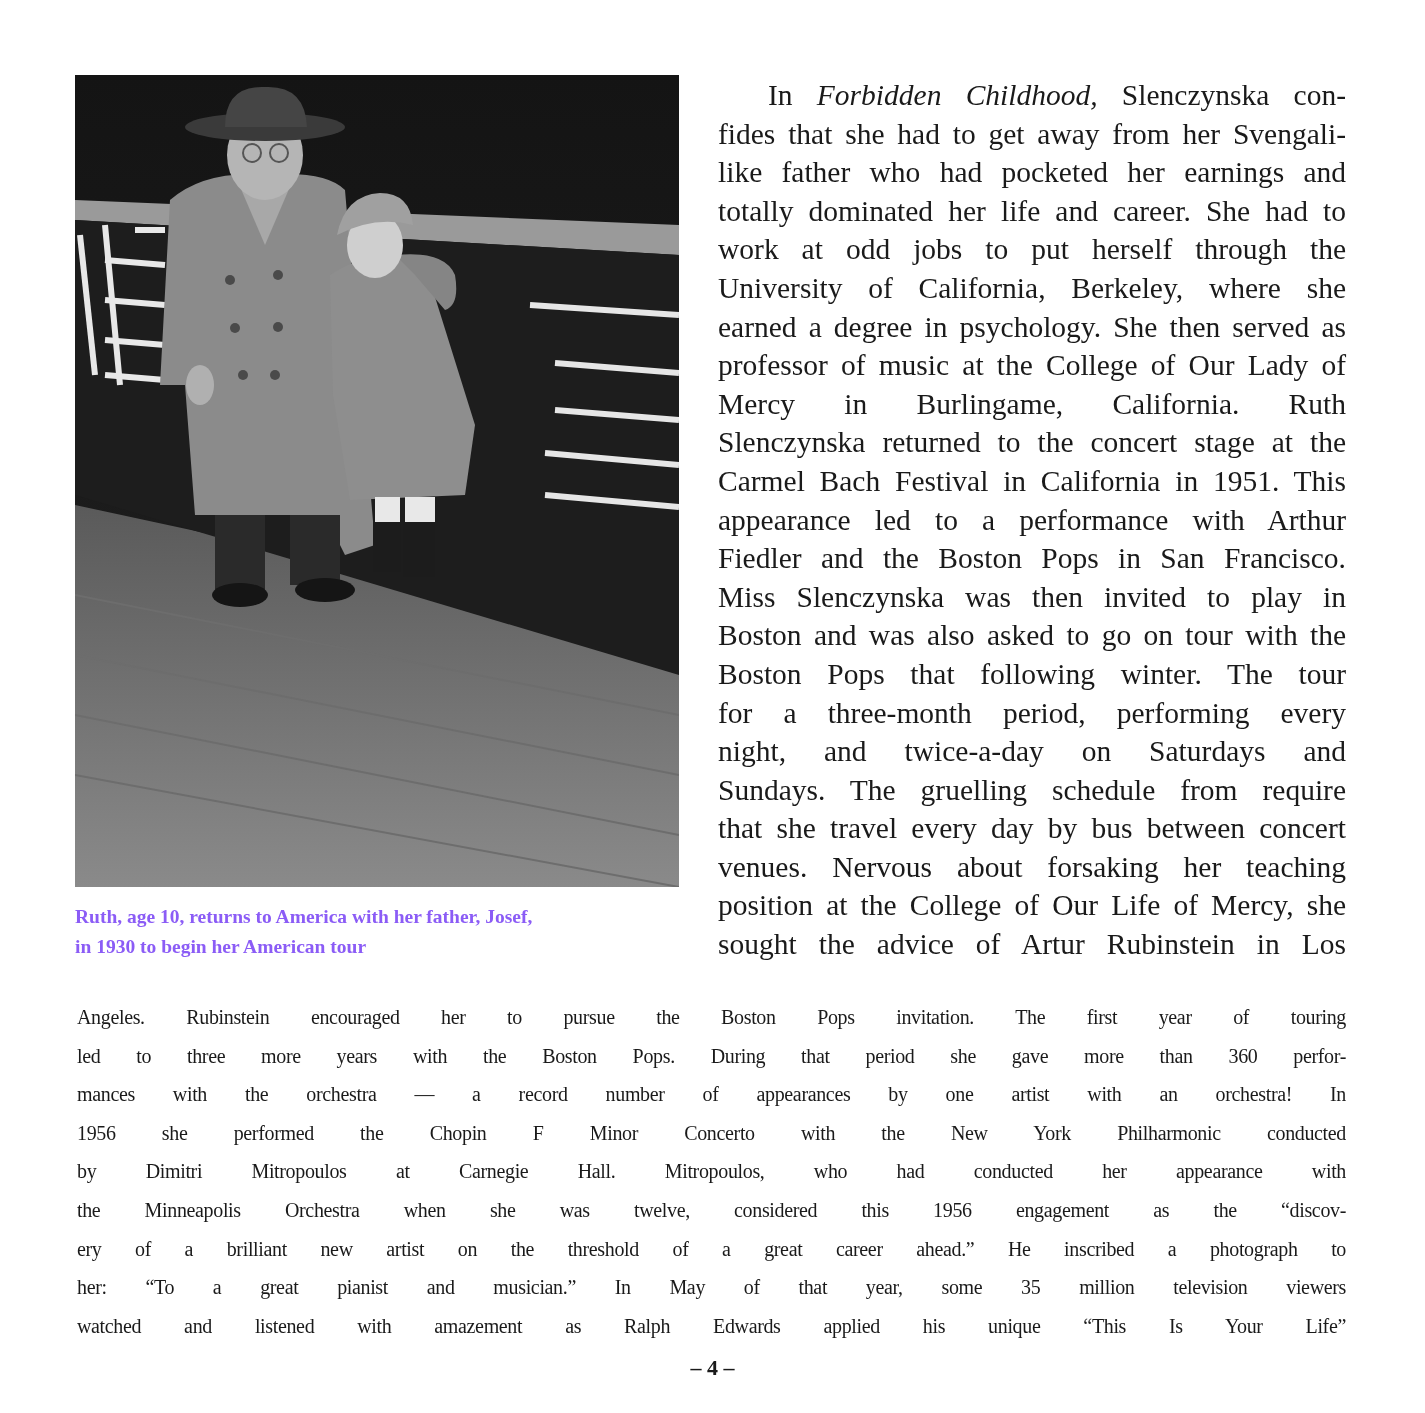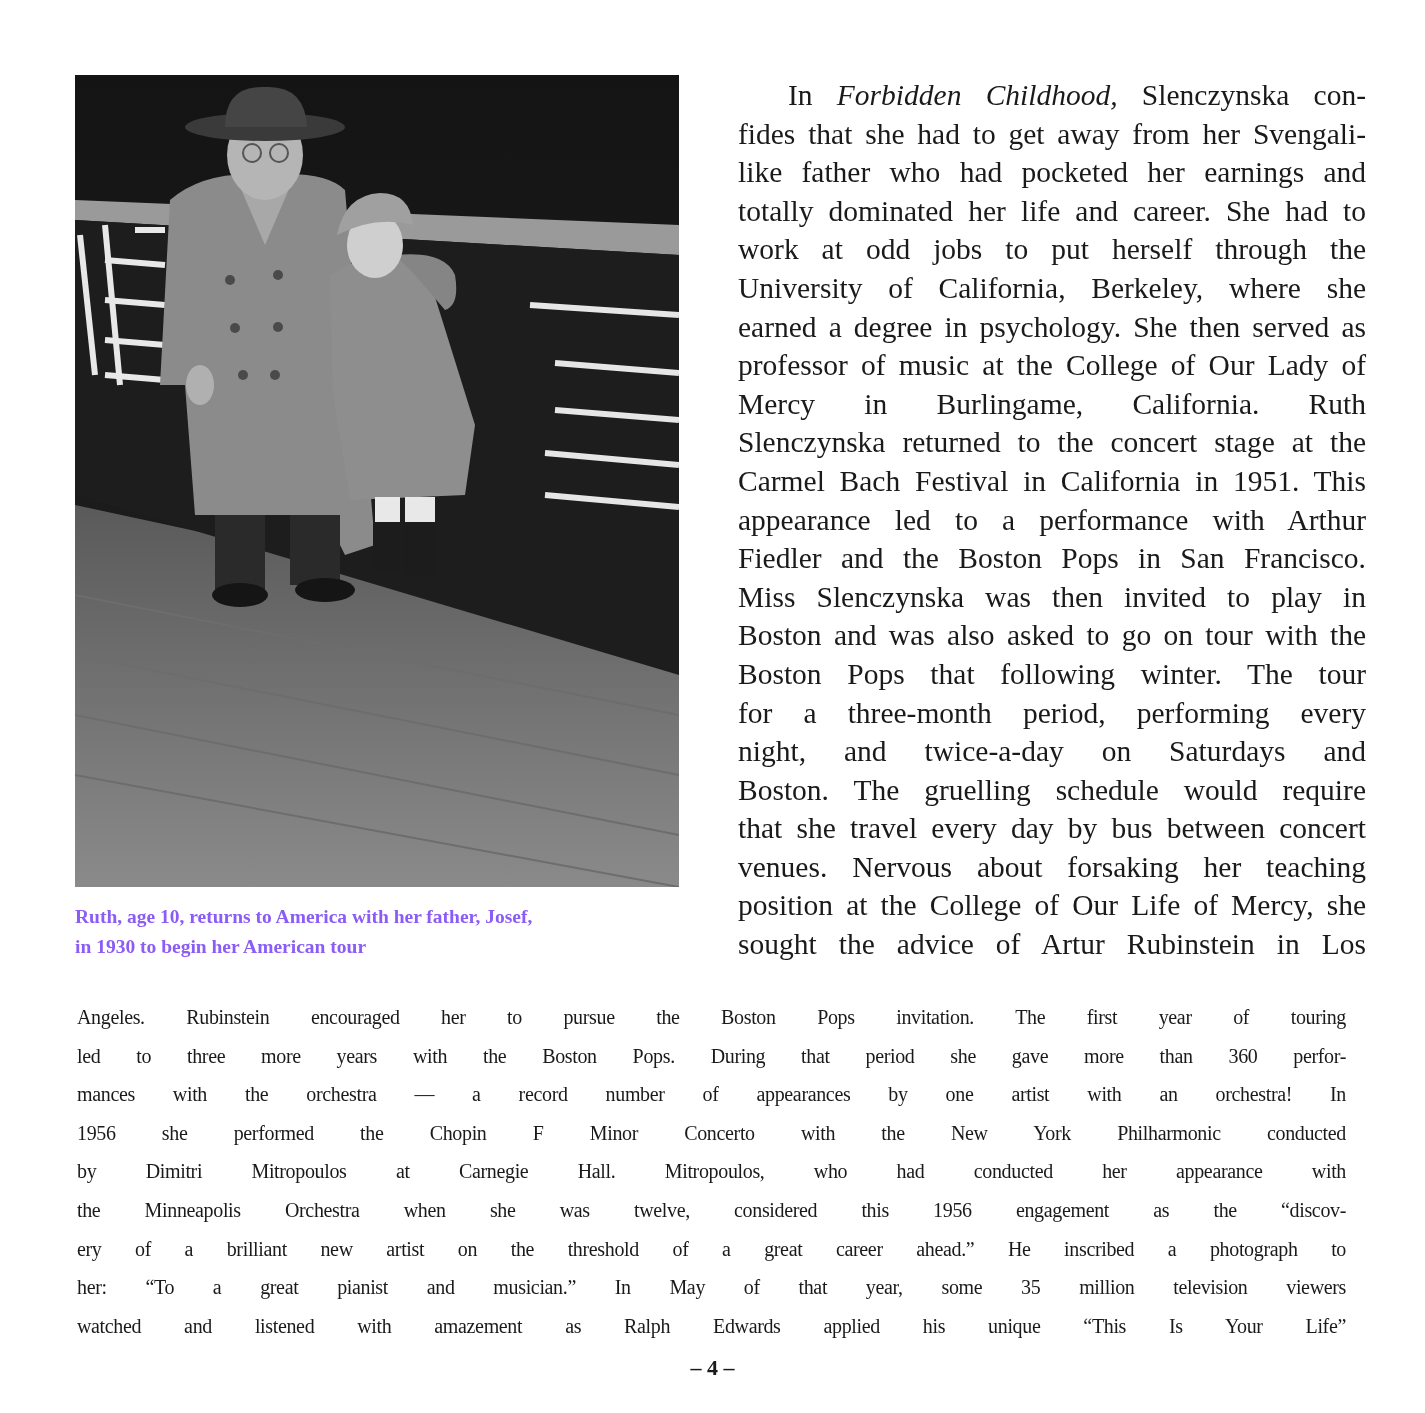--- a/index.html
+++ b/index.html
@@ -4,21 +4,21 @@
   <style>
     html, body { margin: 0; padding: 0; background: #ffffff; }
     body { width: 1425px; height: 1413px; position: relative; overflow: hidden;
       font-family: "Liberation Serif", "DejaVu Serif", serif; color: #1a1a1a; }
     .photo { position: absolute; left: 75px; top: 75px; width: 604px; height: 812px;
       background: #1c1c1c; overflow: hidden; }
     .photo svg { width: 100%; height: 100%; display: block; }
     .caption { position: absolute; left: 75px; top: 902px; width: 580px;
       font-weight: bold; font-size: 19.5px; line-height: 30px; color: #8b5cf6; }
     .caption div { white-space: nowrap; }
-    .col-text { position: absolute; left: 738px; top: 76px; width: 628px; }
+    .col-text { position: absolute; left: 718px; top: 76px; width: 628px; }
     .full-text { position: absolute; left: 77px; top: 998px; width: 1269px; }
     .line { font-size: 29.5px; line-height: 38.6px; height: 38.6px; white-space: nowrap;
       text-align: justify; text-align-last: justify; overflow: visible; letter-spacing: 0; }
     .line.indent { padding-left: 50px; }
     .full-text .line { font-size: 20px; letter-spacing: -0.35px; }
     .col-text .line { white-space: normal; }
     .full-text .line { white-space: normal; }
     em { font-style: italic; }
     .page-number { position: absolute; left: 0; width: 1425px; top: 1355px; text-align: center;
       font-size: 22px; font-weight: bold; }
@@ -130,21 +130,21 @@
   <div class="line">Mercy in Burlingame, California. Ruth</div>
   <div class="line">Slenczynska returned to the concert stage at the</div>
   <div class="line">Carmel Bach Festival in California in 1951. This</div>
   <div class="line">appearance led to a performance with Arthur</div>
   <div class="line">Fiedler and the Boston Pops in San Francisco.</div>
   <div class="line">Miss Slenczynska was then invited to play in</div>
   <div class="line">Boston and was also asked to go on tour with the</div>
   <div class="line">Boston Pops that following winter. The tour</div>
   <div class="line">for a three-month period, performing every</div>
   <div class="line">night, and twice-a-day on Saturdays and</div>
-  <div class="line">Boston. The gruelling schedule would require</div>
+  <div class="line">Sundays. The gruelling schedule from require</div>
   <div class="line">that she travel every day by bus between concert</div>
   <div class="line">venues. Nervous about forsaking her teaching</div>
   <div class="line">position at the College of Our Life of Mercy, she</div>
   <div class="line">sought the advice of Artur Rubinstein in Los</div>
 </div>
 
 <div class="full-text">
   <div class="line">Angeles. Rubinstein encouraged her to pursue the Boston Pops invitation. The first year of touring</div>
   <div class="line">led to three more years with the Boston Pops. During that period she gave more than 360 perfor-</div>
   <div class="line">mances with the orchestra — a record number of appearances by one artist with an orchestra! In</div>

